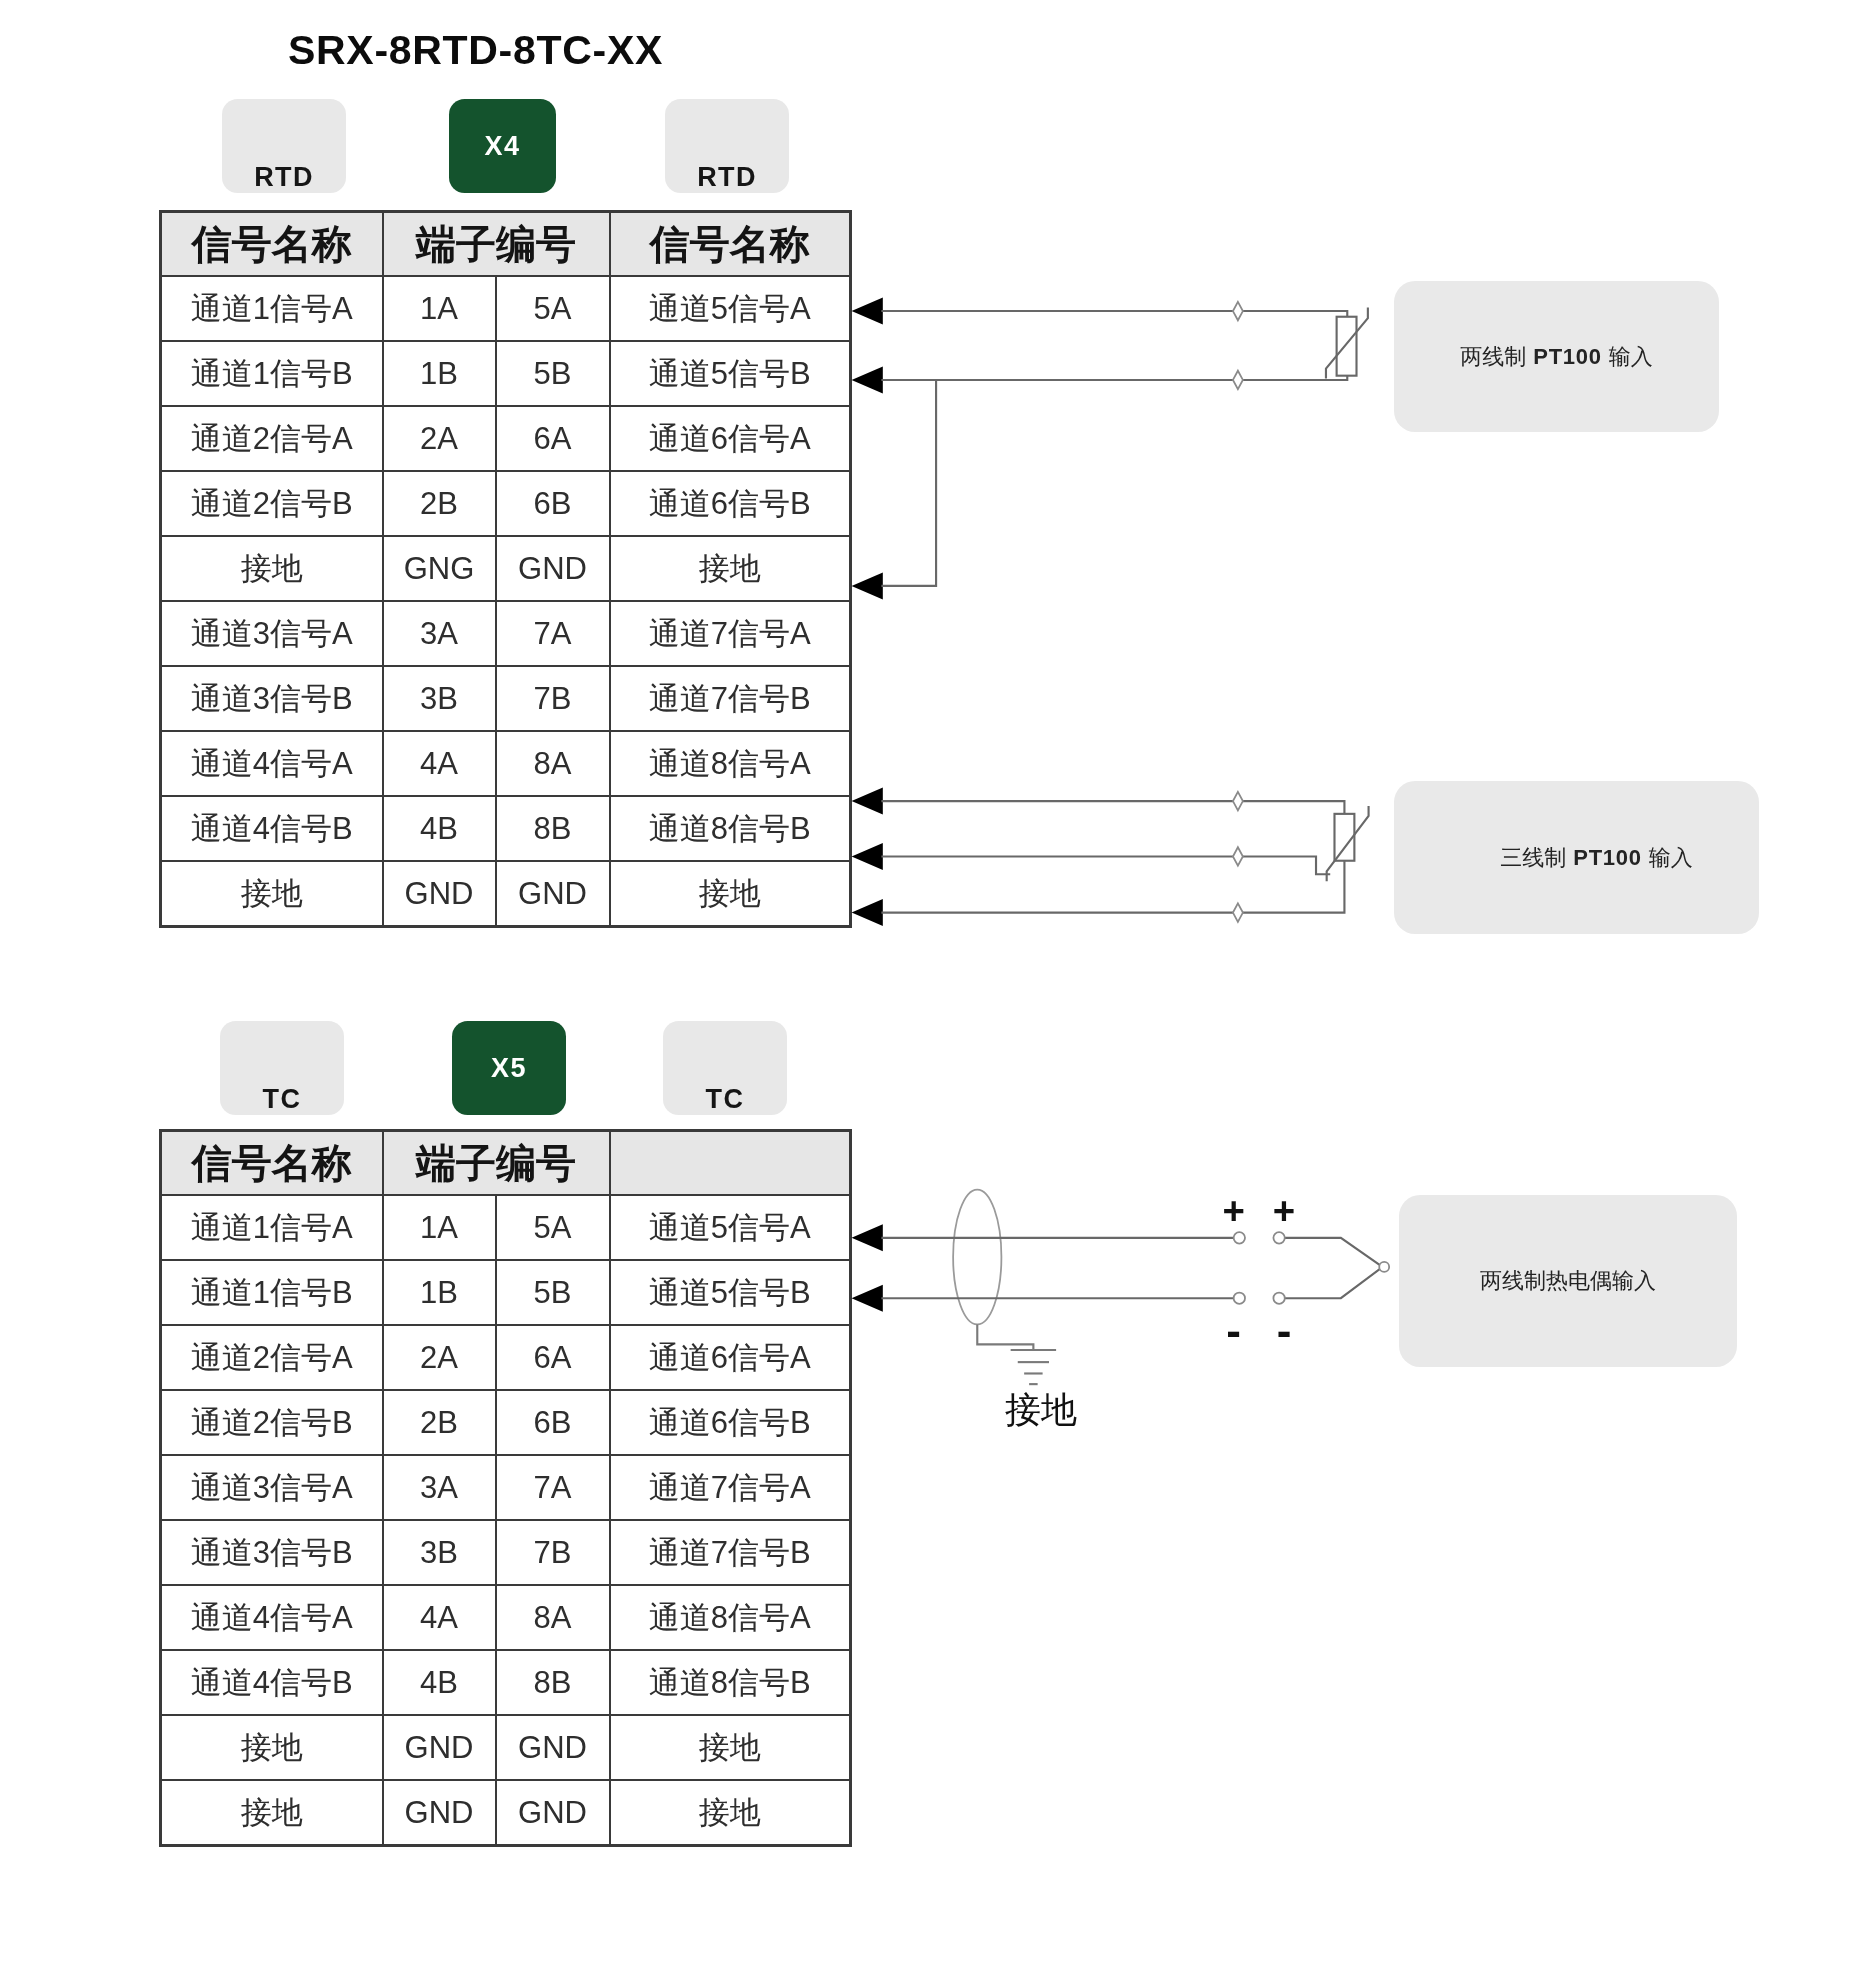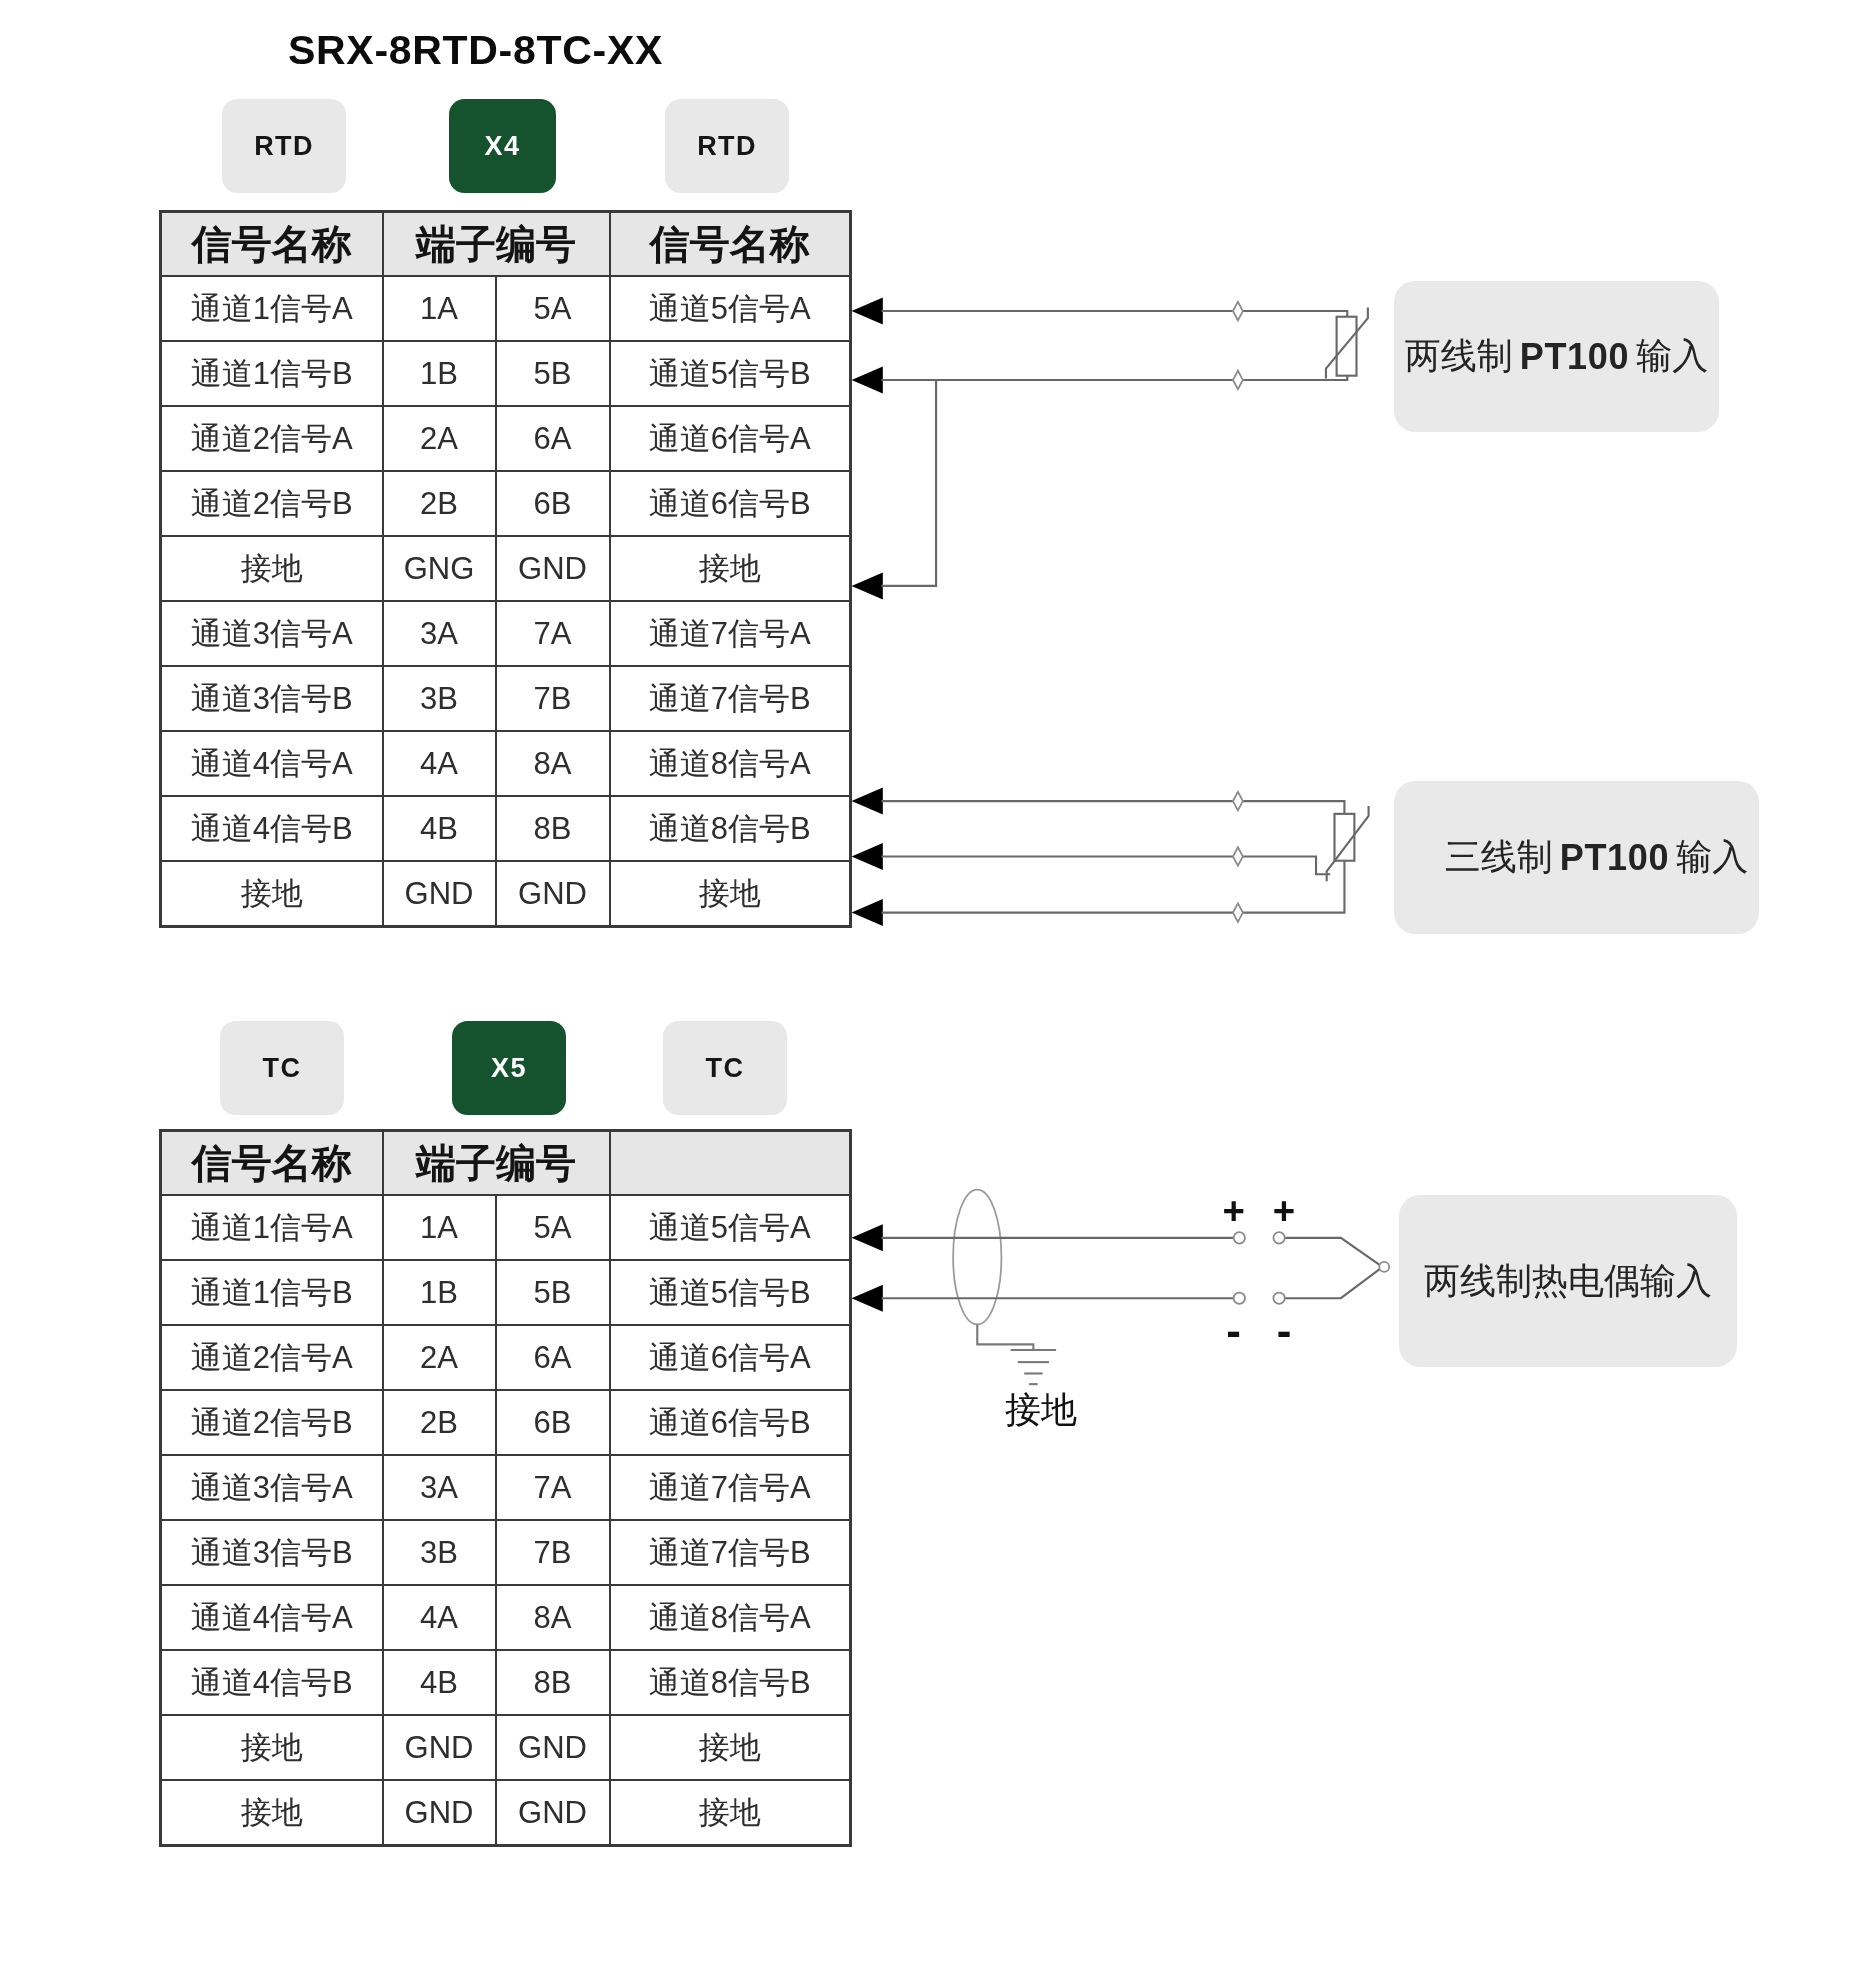--- a/index.html
+++ b/index.html
@@ -5,21 +5,21 @@
   html,body { margin:0; padding:0; background:#ffffff; }
   body { width:1875px; height:1975px; position:relative;
          font-family:"Liberation Sans", sans-serif; }
 
   .page-title { position:absolute; left:288px; top:27px;
     font-size:41px; font-weight:700; letter-spacing:0.7px; color:#0c0c0c; }
 
   .chip { position:absolute; height:94px; border-radius:15.6px;
     display:flex; align-items:center; justify-content:center;
     font-weight:700; font-size:27px; letter-spacing:1.4px; }
-  .chip-gray { background:#e8e8e8; color:#161616; }
+  .chip-gray { background:#e8e8e8; color:#161616;align-items:flex-end; }
   .chip-red  { background:#14532d; color:#ffffff; }
 
   #chip-rtd-left  { left:222px; top:99px; width:124px; }
   #chip-x4        { left:449px; top:99px; width:107px; }
   #chip-rtd-right { left:665px; top:99px; width:124px; }
   #chip-tc-left   { left:220px; top:1021px; width:124px; }
   #chip-x5        { left:452px; top:1021px; width:114px; }
   #chip-tc-right  { left:663px; top:1021px; width:124px; }
 
   table.wiring-table { position:absolute; border-collapse:collapse;
@@ -38,21 +38,21 @@
   .wire { stroke:#686868; stroke-width:3; fill:none; }
   .wire-thin { stroke:#9a9a9a; stroke-width:2.5; fill:none; }
   .arrowhead { fill:#000000; stroke:none; }
   .node { fill:#ffffff; stroke:#8a8a8a; stroke-width:2.5; }
   .rtd-body { fill:#ffffff; stroke:#686868; stroke-width:3; }
   .gnd { stroke:#7a7a7a; stroke-width:3; fill:none; }
   .sym { font-family:"Liberation Sans",sans-serif; font-weight:700; fill:#111111; }
 
   .label-box { position:absolute; background:#e9e9e9; border-radius:21px;
     display:flex; align-items:center; justify-content:center;
-    font-size:36px; color:#242424; white-space:nowrap; }
+    font-size:22px; color:#242424; white-space:nowrap; }
   .label-box b { margin:0 7px; font-weight:700; letter-spacing:0.7px; }
   #label-2wire-pt100 { left:1394px; top:281px;  width:325px; height:151px; }
   #label-3wire-pt100 { left:1394px; top:781px; width:325px; height:153px;padding-left:40px; }
   #label-2wire-tc    { left:1399px; top:1195px; width:338px; height:172px; }
 
   #ground-label { position:absolute; left:984px; top:1386px; width:114px;
     text-align:center; font-family:"DejaVu Serif", serif;
     font-size:36px; color:#111111; }
 </style>
 </head>

